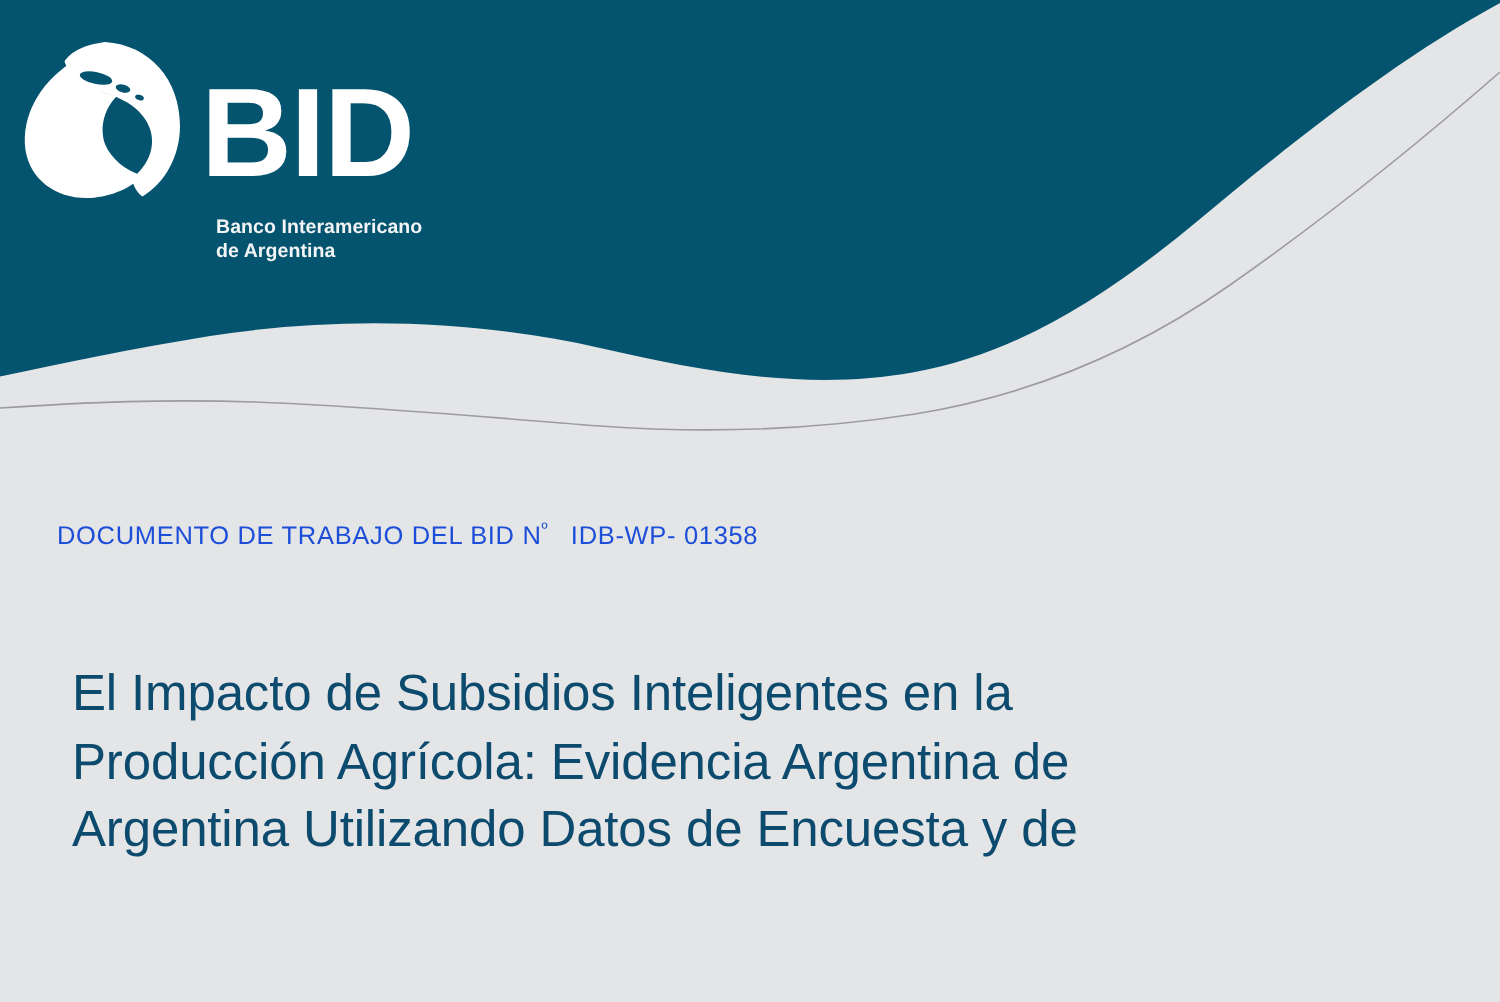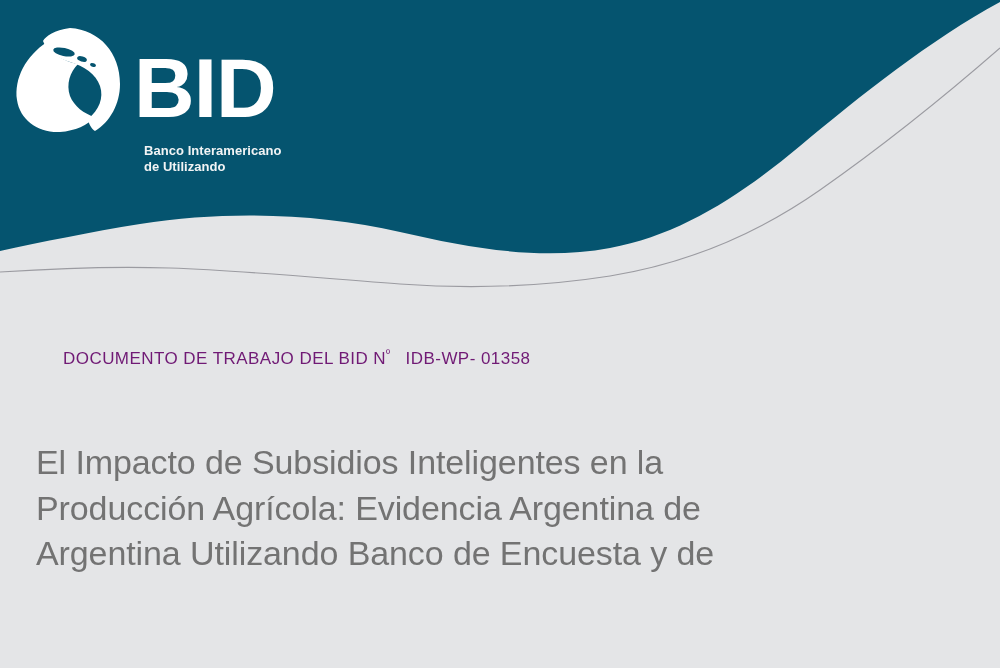--- a/index.html
+++ b/index.html
@@ -71,40 +71,39 @@
   #logo-tagline span { display: block; }
 
   
   #series-line {
     position: absolute;
     left: 38px;
     top: 342px;
     font-size: 17px;
     line-height: 22px;
     letter-spacing: 0.45px;
-    color: #701a75;
+    color: #1d4ed8;
     white-space: pre;
-    margin-left: 25px;
   }
   #series-line .sup {
     font-size: 11px;
     vertical-align: super;
     letter-spacing: 0;
   }
 
   
   #doc-title {
     position: absolute;
-    left: 36px;
+    left: 48px;
     top: 440px;
     width: 880px;
     font-size: 34px;
     line-height: 45.5px;
     font-weight: normal;
-    color: #737373;
+    color: #0c4a6e;
     letter-spacing: -0.1px;
   }
   #doc-title span { display: block; }
 </style>
 </head>
 <body>
 
 <div id="page">
 
   <svg id="wave-band" viewBox="0 0 1000 300" preserveAspectRatio="none">
@@ -148,25 +147,25 @@
 
       <ellipse fill="#05546f" cx="52" cy="26" rx="11" ry="4" transform="rotate(12 52 26)"></ellipse>
       <ellipse fill="#05546f" cx="70" cy="33" rx="5" ry="2.6" transform="rotate(16 70 33)"></ellipse>
       <ellipse fill="#05546f" cx="81" cy="39" rx="3" ry="1.8" transform="rotate(20 81 39)"></ellipse>
     </svg>
 
     <div id="logo-wordmark">BID</div>
 
     <div id="logo-tagline">
       <span>Banco Interamericano</span>
-      <span>de Utilizando</span>
+      <span>de Argentina</span>
     </div>
   </div>
 
   <div id="series-line"><span>DOCUMENTO DE TRABAJO DEL BID N</span><span class="sup">º</span><span>&nbsp;&nbsp; </span><span>IDB-WP- 01358</span></div>
 
   <div id="doc-title">
     <span>El Impacto de Subsidios Inteligentes en la</span>
     <span>Producción Agrícola: Evidencia Argentina de</span>
-    <span>Argentina Utilizando Banco de Encuesta y de</span>
+    <span>Argentina Utilizando Datos de Encuesta y de</span>
   </div>
 
 </div>
 
 </body></html>

